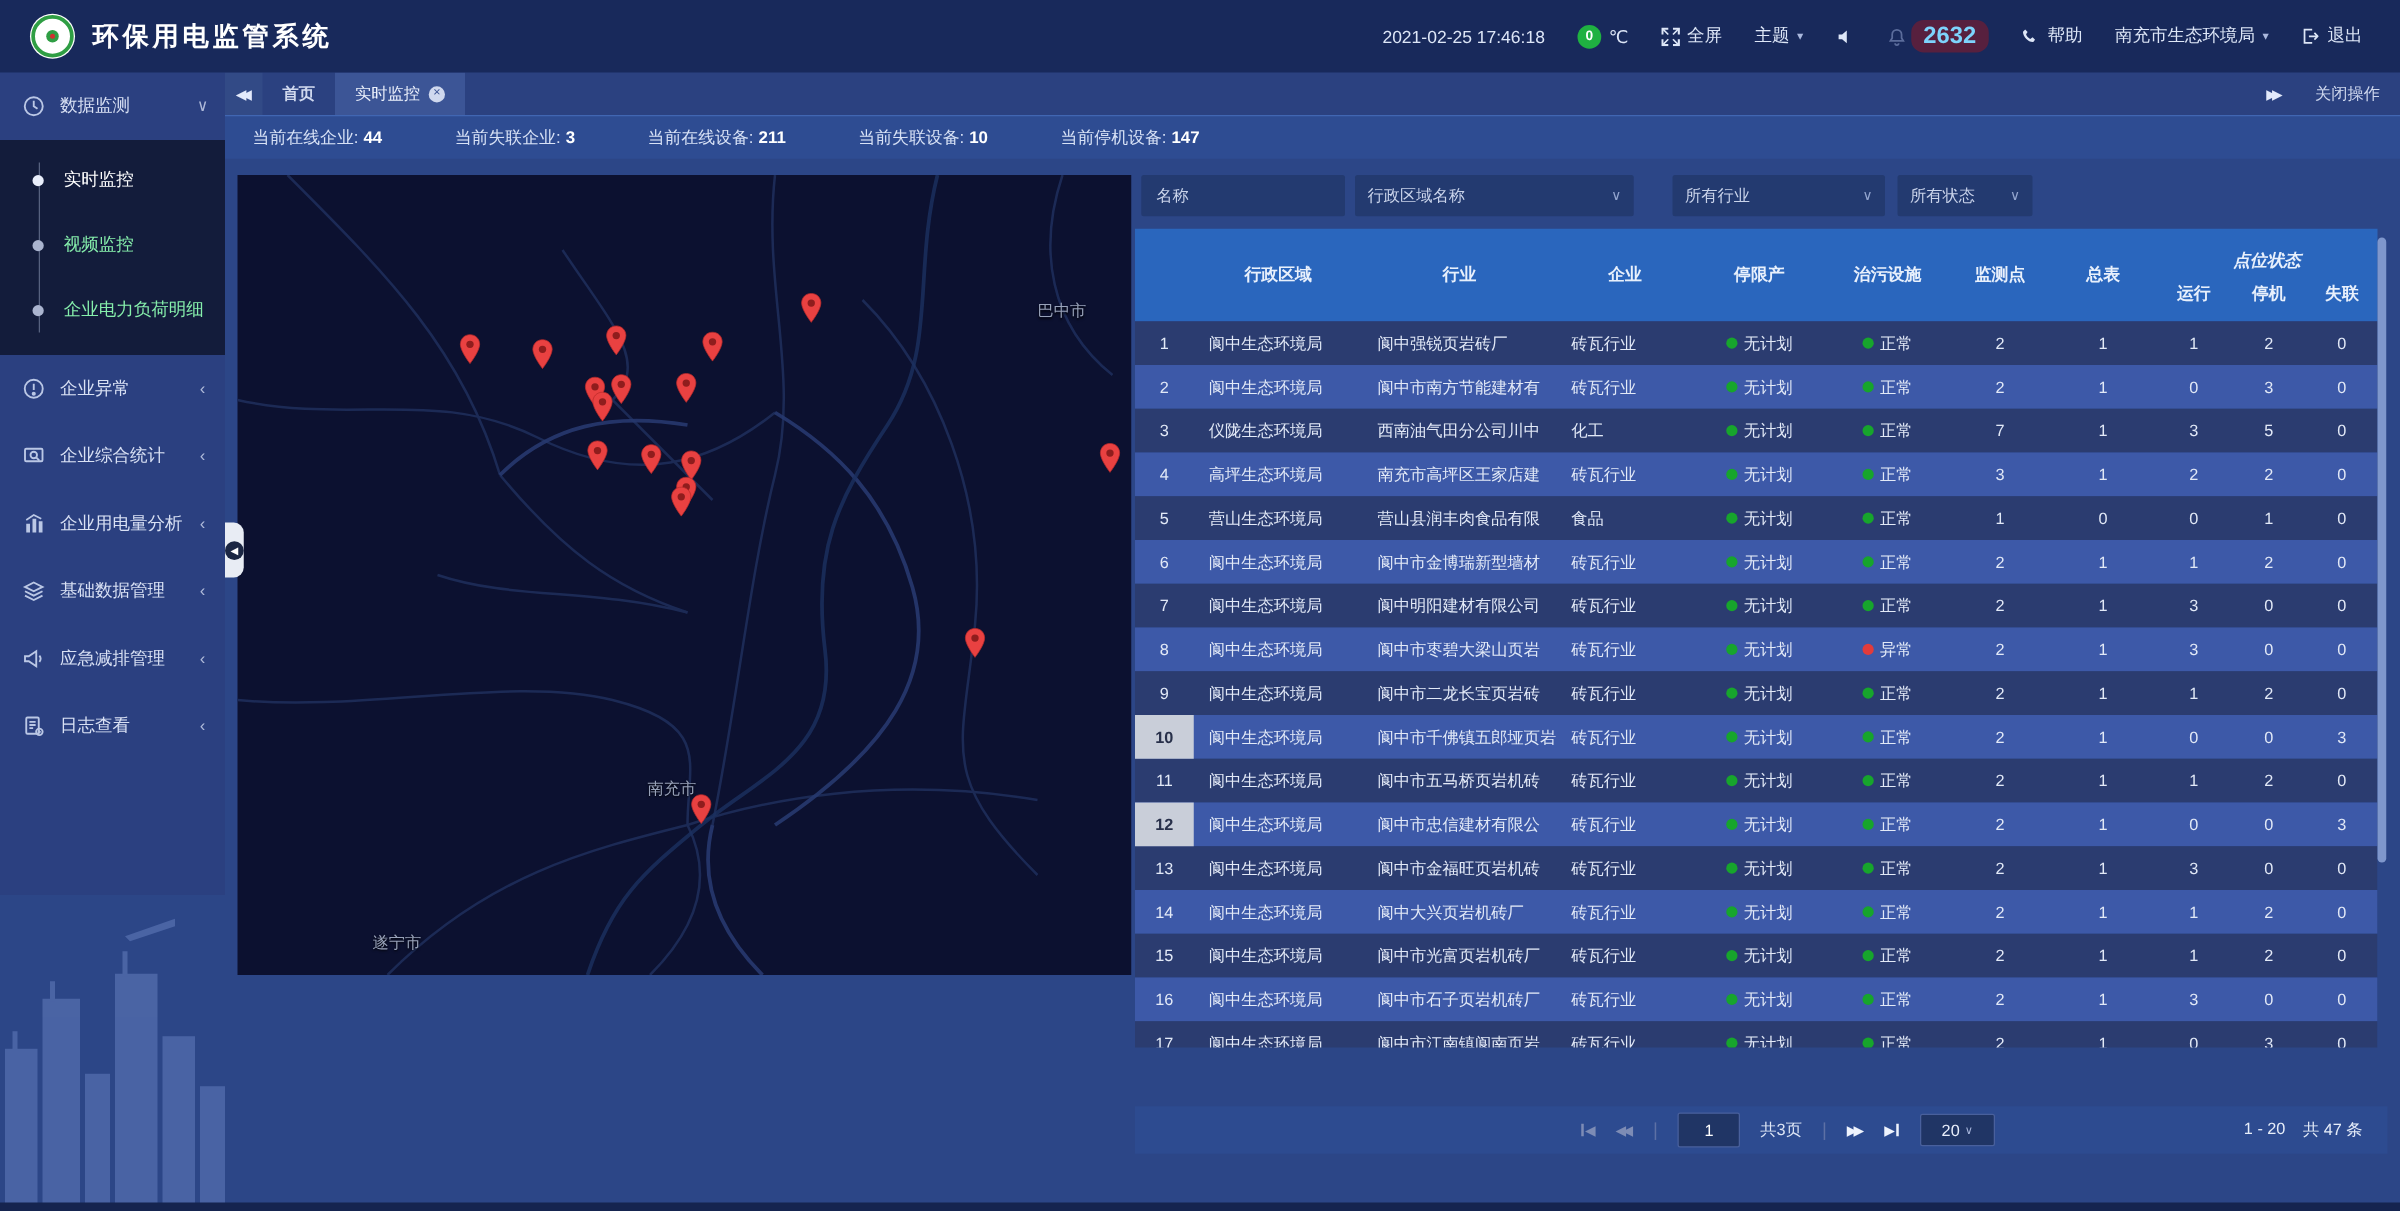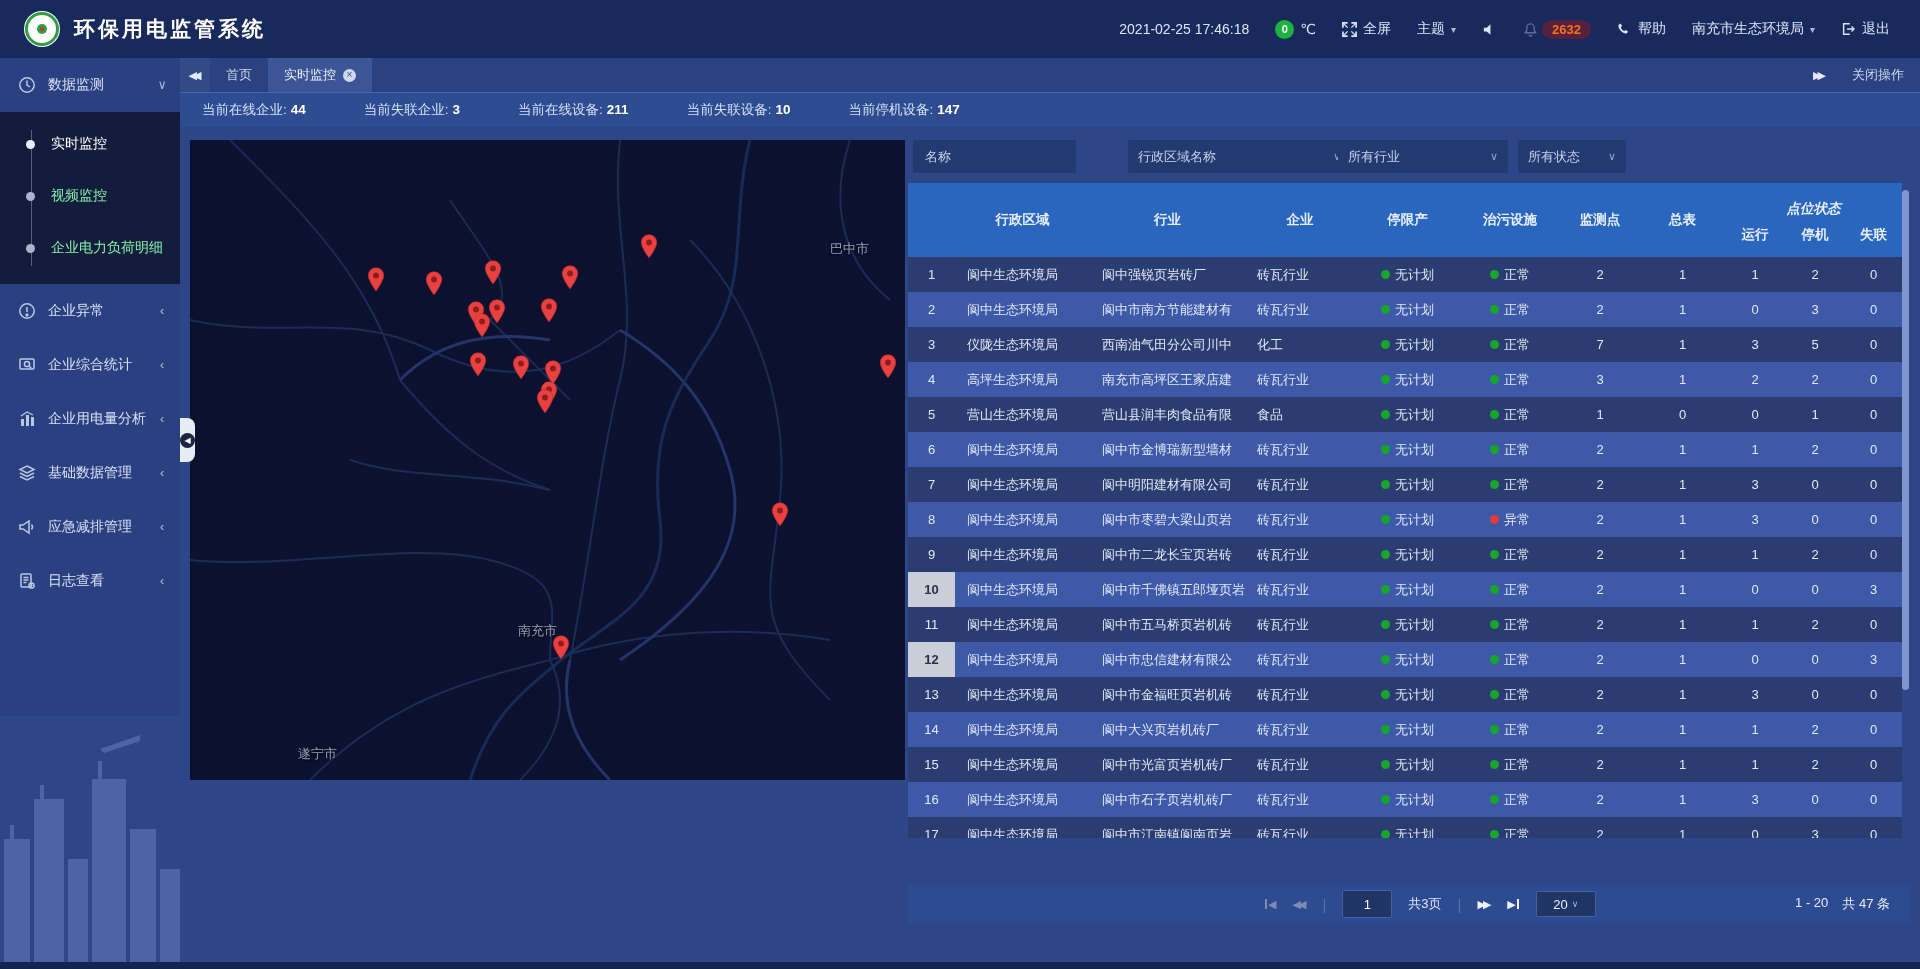--- a/index.html
+++ b/index.html
@@ -14,21 +14,21 @@
   .logo .ring{width:28px;height:28px;border-radius:50%;border:3px solid #2f9e44;display:flex;align-items:center;justify-content:center;}
   .logo .core{width:10px;height:10px;border-radius:50%;background:#2f9e44;position:relative;}
   .logo .core::after{content:"";position:absolute;left:3px;top:3px;width:4px;height:4px;border-radius:50%;background:#d03030;}
   .app-title{font-size:21px;font-weight:bold;letter-spacing:3px;color:#ffffff;}
   .hdr-right{margin-left:auto;display:flex;align-items:center;gap:26px;padding-right:30px;font-size:14px;}
   .hdr-item{display:flex;align-items:center;gap:6px;cursor:default;white-space:nowrap;color:#dde6f7;}
   .temp-badge{width:19px;height:19px;border-radius:50%;background:#1fb141;color:#fff;font-size:11px;
     display:flex;align-items:center;justify-content:center;font-weight:bold;}
   .caret{font-size:10px;color:#aab8dd;}
   .bell-wrap{display:flex;align-items:center;gap:4px;}
-  .badge-pill{background:rgba(122,28,48,.65);color:#f97316;font-size:13px;font-weight:bold;
+  .badge-pill{background:rgba(122,28,48,.65);color:#7dd3fc;font-size:19px;font-weight:bold;
     padding:2px 10px;border-radius:10px;}
   .hicon{width:15px;height:15px;display:inline-block;}
   .hicon svg{display:block;}
 
   
   .sidebar{position:absolute;left:0;top:58px;width:180px;height:658px;background:#2b4080;color:#d9e1f4;z-index:20;font-family:Liberation Mono, monospace;}
   .side-sec{height:54px;display:flex;align-items:center;gap:12px;padding:0 14px 0 18px;font-size:14px;cursor:pointer;}
   .side-sec .sicon{width:18px;height:18px;flex:0 0 18px;opacity:.92;}
   .side-sec .slabel{flex:1;}
   .side-sec .sarrow{font-size:13px;color:#aeb9d8;}
@@ -280,21 +280,21 @@
     <div class="cir">
         <span>◀</span>
       </div>
   </div>
 
   <div class="tabbar">
     <div class="tab-arrow">
         <span class="dbl">◀◀</span>
       </div>
     <div id="tabs" style="display:flex;height:34px;">
-        <div class="tab" style="background: transparent;">
+        <div class="tab" style="background: transparent; font-weight: bold;">
           <span>首页</span>
         </div>
         <div class="tab active">
           <span>实时监控</span>
           <span class="close-dot">×</span>
         </div>
       </div>
     <div class="tabbar-right">
       <span class="dbl" style="cursor:pointer;">▶▶</span>
       <span style="cursor:pointer;">关闭操作</span>
@@ -407,21 +407,21 @@
         <div class="pin" style="left: 362px; top: 495px;"><svg viewBox="0 0 24 34" width="18" height="25">
             <path d="M12 1 C6 1 1.5 5.6 1.5 11.5 c0 7.5 10.5 21 10.5 21 s10.5 -13.5 10.5 -21 C22.5 5.6 18 1 12 1 z" fill="#e94141" stroke="#b92c2c" stroke-width="0.8"></path>
             <circle cx="12" cy="11.5" r="4" fill="#8f1d1d"></circle>
           </svg></div>
       </div>
   </div>
 
   <div class="ctl" style="left:913px;width:163px;">
     <input placeholder="名称" style="">
   </div>
-  <div class="ctl" style="left:1084px;width:223px;cursor:pointer;margin-left:44px;">
+  <div class="ctl" style="left:1084px;width:223px;cursor:pointer;">
     <span>行政区域名称</span>
     <span class="chev">∨</span>
   </div>
   <div class="ctl" style="left:1338px;width:170px;cursor:pointer;">
     <span>所有行业</span>
     <span class="chev">∨</span>
   </div>
   <div class="ctl" style="left:1518px;width:108px;cursor:pointer;">
     <span>所有状态</span>
     <span class="chev">∨</span>

